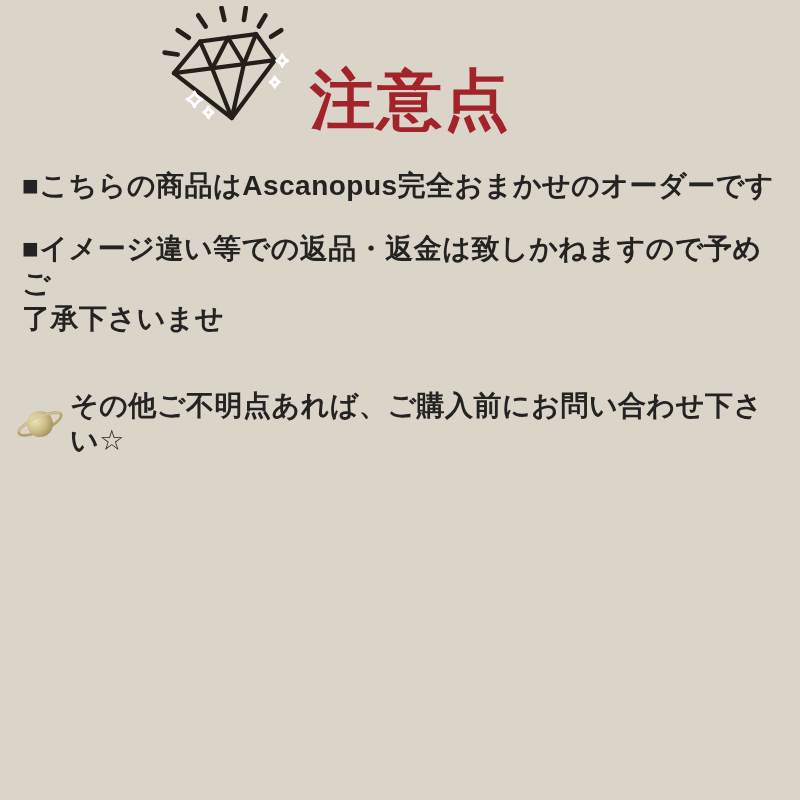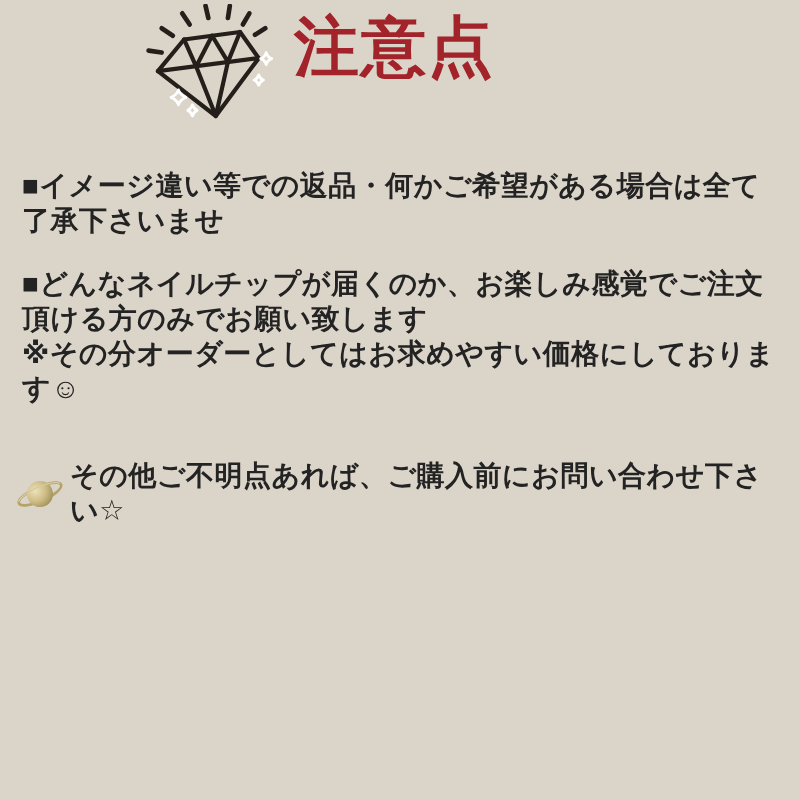--- a/index.html
+++ b/index.html
@@ -11,24 +11,25 @@
     width: 800px;
     height: 800px;
     background: #dbd4c9;
     font-family: "Liberation Sans", "DejaVu Sans", sans-serif;
     color: #232323;
     overflow: hidden;
     box-sizing: border-box;
   }
   .header {
     display: flex;
-    align-items: flex-start;
+    align-items: flex-end;
     padding: 4px 0 0 142px;
     height: 132px;
     box-sizing: border-box;
+    margin-left: 16px;
   }
   .diamond-wrap {
     width: 142px;
     height: 126px;
     flex: 0 0 auto;
   }
   .page-title {
     margin: 10px 0 0 10px;
     font-size: 65px;
     line-height: 1;
@@ -99,25 +100,23 @@
           <path d="M53,108 Q54.5,112.5 58,114 Q54.5,115.5 53,120 Q51.5,115.5 48,114 Q51.5,112.5 53,108 Z"></path>
           <path d="M132,52 Q133.5,57 138,58.5 Q133.5,60 132,65 Q130.5,60 126,58.5 Q130.5,57 132,52 Z"></path>
           <path d="M124,76 Q125.5,80 129,81.5 Q125.5,83 124,87 Q122.5,83 119,81.5 Q122.5,80 124,76 Z"></path>
         </g>
       </svg>
     </div>
     <h1 class="page-title">注意点</h1>
   </div>
 
   <div class="notes">
-    <p class="note">■イメージ違い等での返品・何かご希望がある場合は全て
+    <p class="note">■こちらの商品はAscanopus完全おまかせのオーダーです</p>
+    <p class="note">■イメージ違い等での返品・返金は致しかねますので予めご
 了承下さいませ</p>
-    <p class="note">■どんなネイルチップが届くのか、お楽しみ感覚でご注文
-頂ける方のみでお願い致します
-※その分オーダーとしてはお求めやすい価格にしております☺</p>
   </div>
 
   <div class="footer">
     <div class="saturn-wrap">
       <svg viewBox="0 0 52 52" width="52" height="52" aria-hidden="true">
         <defs>
           <radialGradient id="satg" cx="38%" cy="32%" r="75%">
             <stop offset="0%" stop-color="#ece2bb"></stop>
             <stop offset="55%" stop-color="#cdbc85"></stop>
             <stop offset="100%" stop-color="#9d8d56"></stop>

